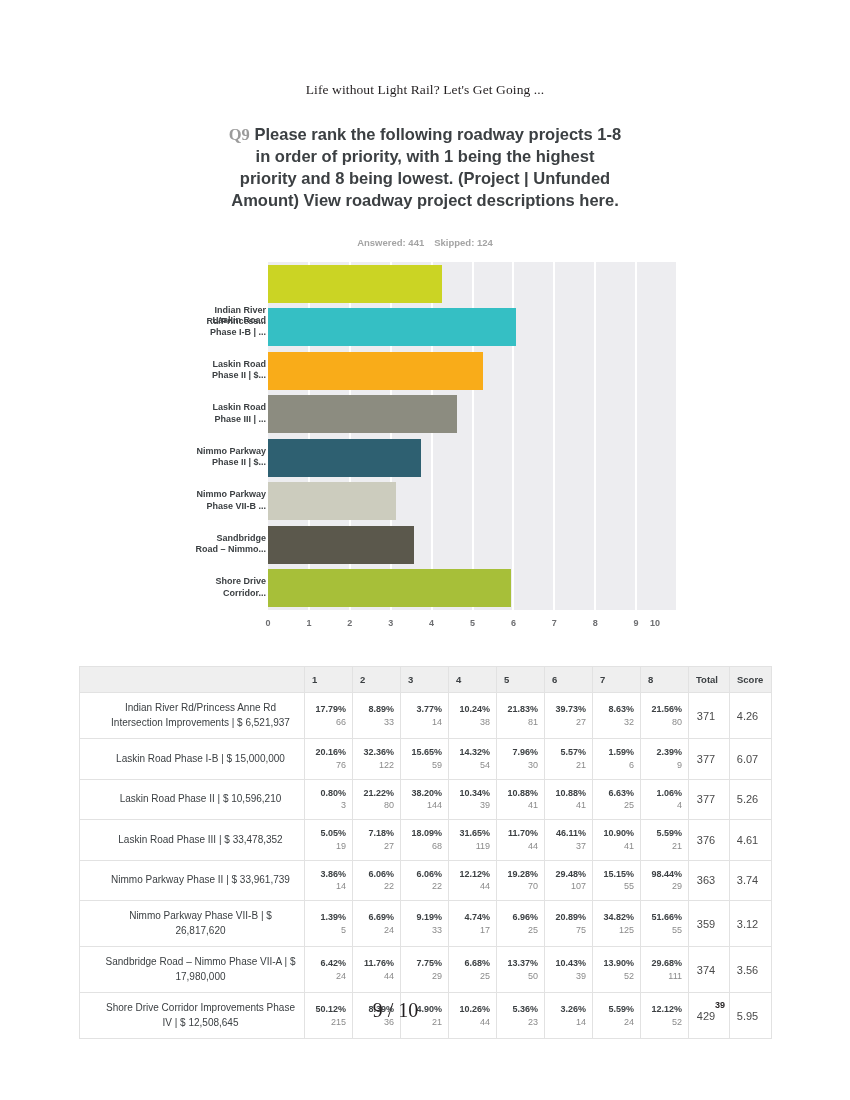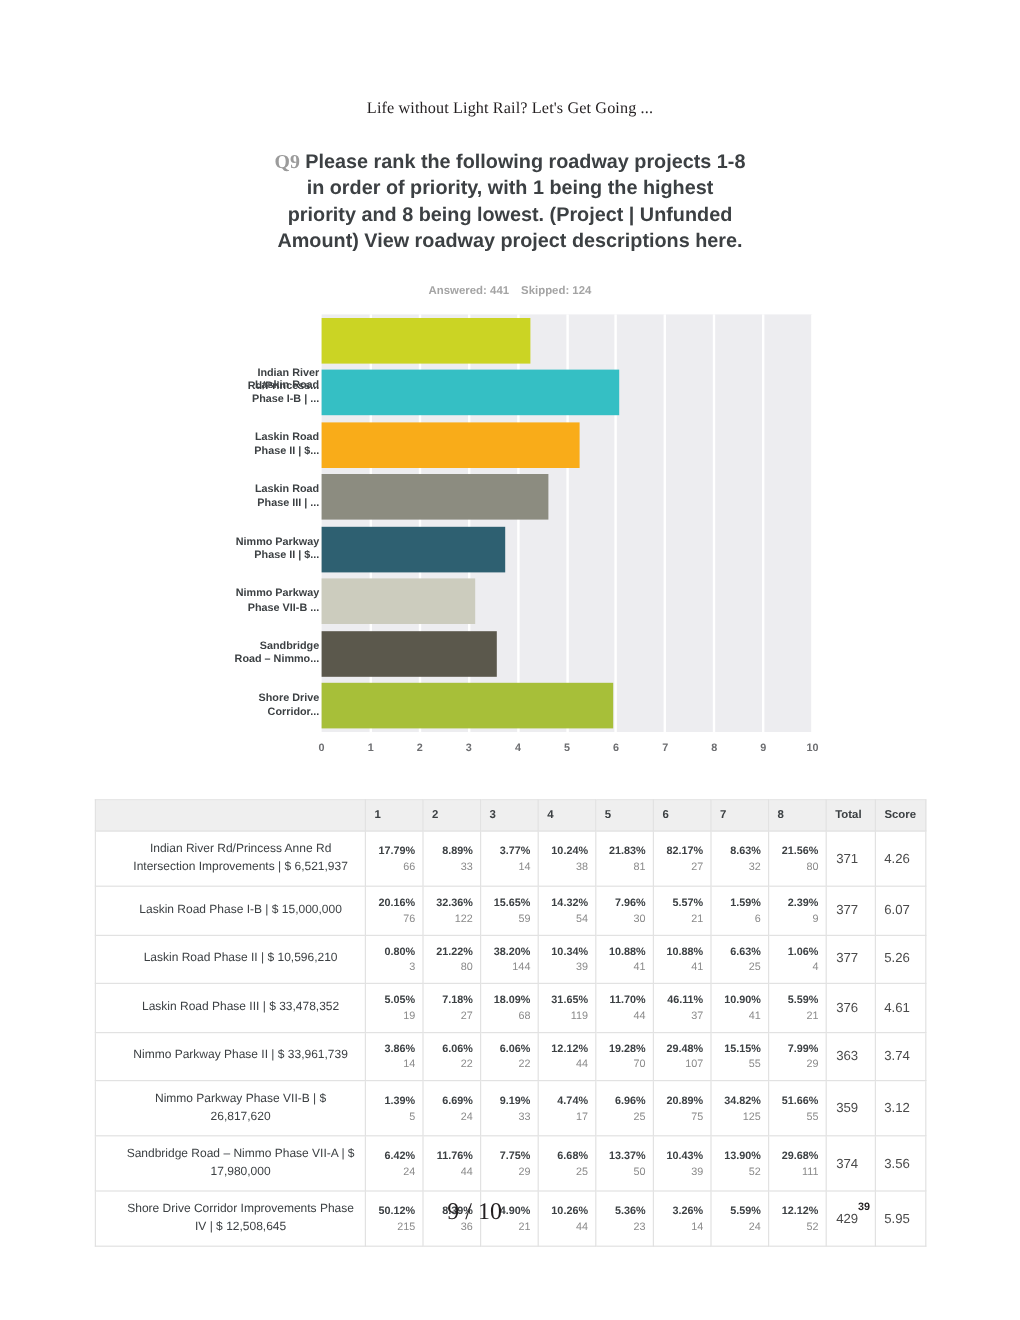--- a/index.html
+++ b/index.html
@@ -173,21 +173,21 @@
         <div class="xtick" style="left: 0px;">0</div>
         <div class="xtick" style="left: 40.9px;">1</div>
         <div class="xtick" style="left: 81.8px;">2</div>
         <div class="xtick" style="left: 122.7px;">3</div>
         <div class="xtick" style="left: 163.6px;">4</div>
         <div class="xtick" style="left: 204.5px;">5</div>
         <div class="xtick" style="left: 245.4px;">6</div>
         <div class="xtick" style="left: 286.3px;">7</div>
         <div class="xtick" style="left: 327.2px;">8</div>
         <div class="xtick" style="left: 368.1px;">9</div>
-        <div class="xtick" style="left: 409px;">10</div>
+        <div class="xtick" style="left: 387px;">10</div>
       </div>
   </div>
 
   <div class="tbl-wrap">
     <table class="res">
       <thead>
         <tr>
           <th class="c-label"></th>
           <th class="c-rank">1</th>
           <th class="c-rank">2</th>
@@ -218,21 +218,21 @@
             </td>
             <td class="num">
               <span class="pct">10.24%</span>
               <span class="cnt">38</span>
             </td>
             <td class="num">
               <span class="pct">21.83%</span>
               <span class="cnt">81</span>
             </td>
             <td class="num">
-              <span class="pct">82.17%</span>
+              <span class="pct">39.73%</span>
               <span class="cnt">27</span>
             </td>
             <td class="num">
               <span class="pct">8.63%</span>
               <span class="cnt">32</span>
             </td>
             <td class="num">
               <span class="pct">21.56%</span>
               <span class="cnt">80</span>
             </td>
@@ -374,21 +374,21 @@
             </td>
             <td class="num">
               <span class="pct">29.48%</span>
               <span class="cnt">107</span>
             </td>
             <td class="num">
               <span class="pct">15.15%</span>
               <span class="cnt">55</span>
             </td>
             <td class="num">
-              <span class="pct">7.99%</span>
+              <span class="pct">98.44%</span>
               <span class="cnt">29</span>
             </td>
             <td class="tot">363</td>
             <td class="scr">3.74</td>
           </tr>
           <tr>
             <td class="lbl">Nimmo Parkway Phase VII-B | $ 26,817,620</td>
             <td class="num">
               <span class="pct">1.39%</span>
               <span class="cnt">5</span>

